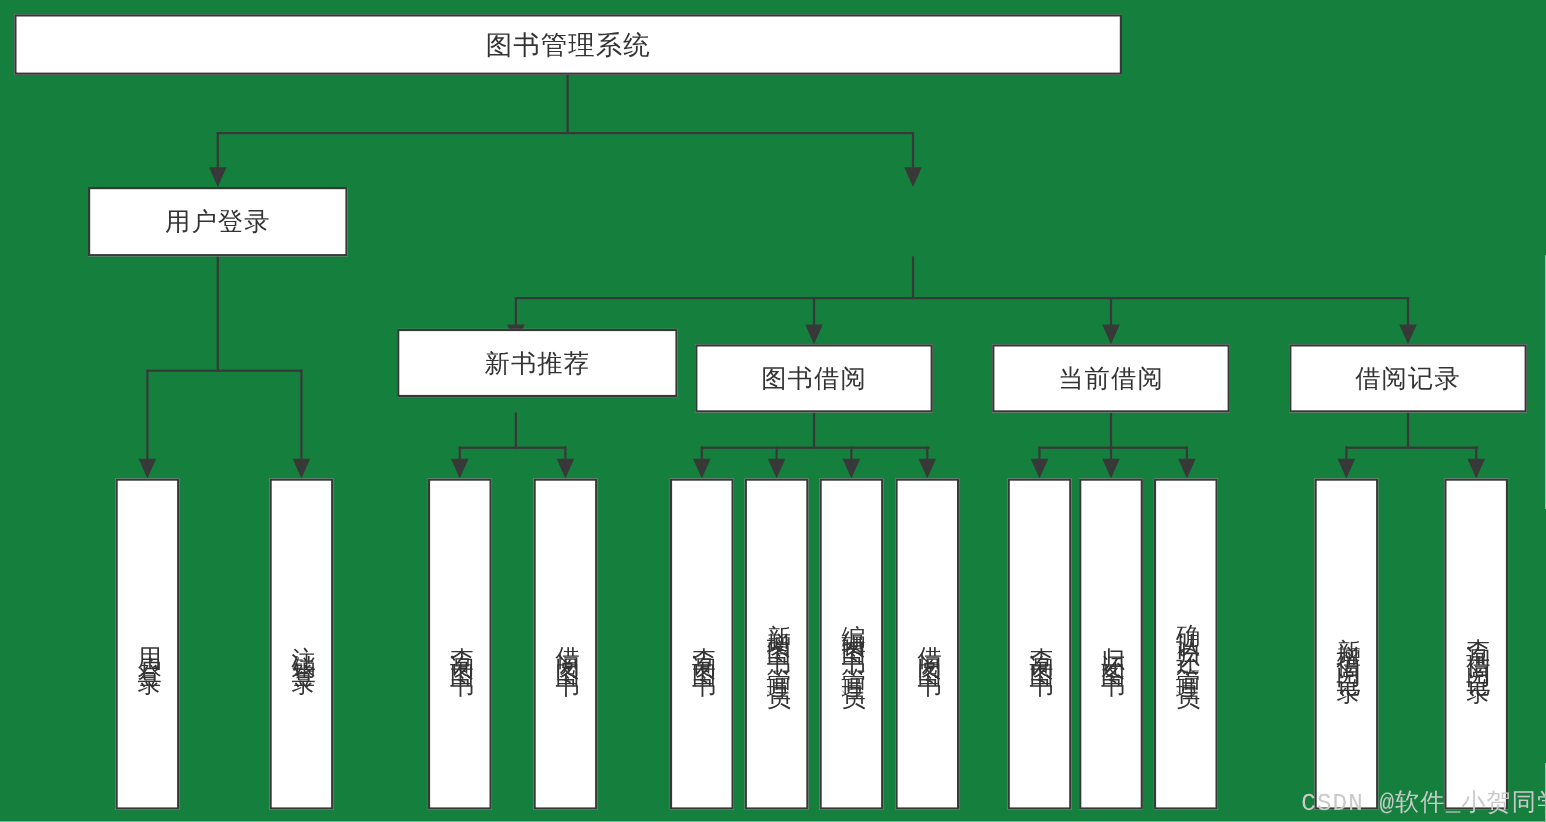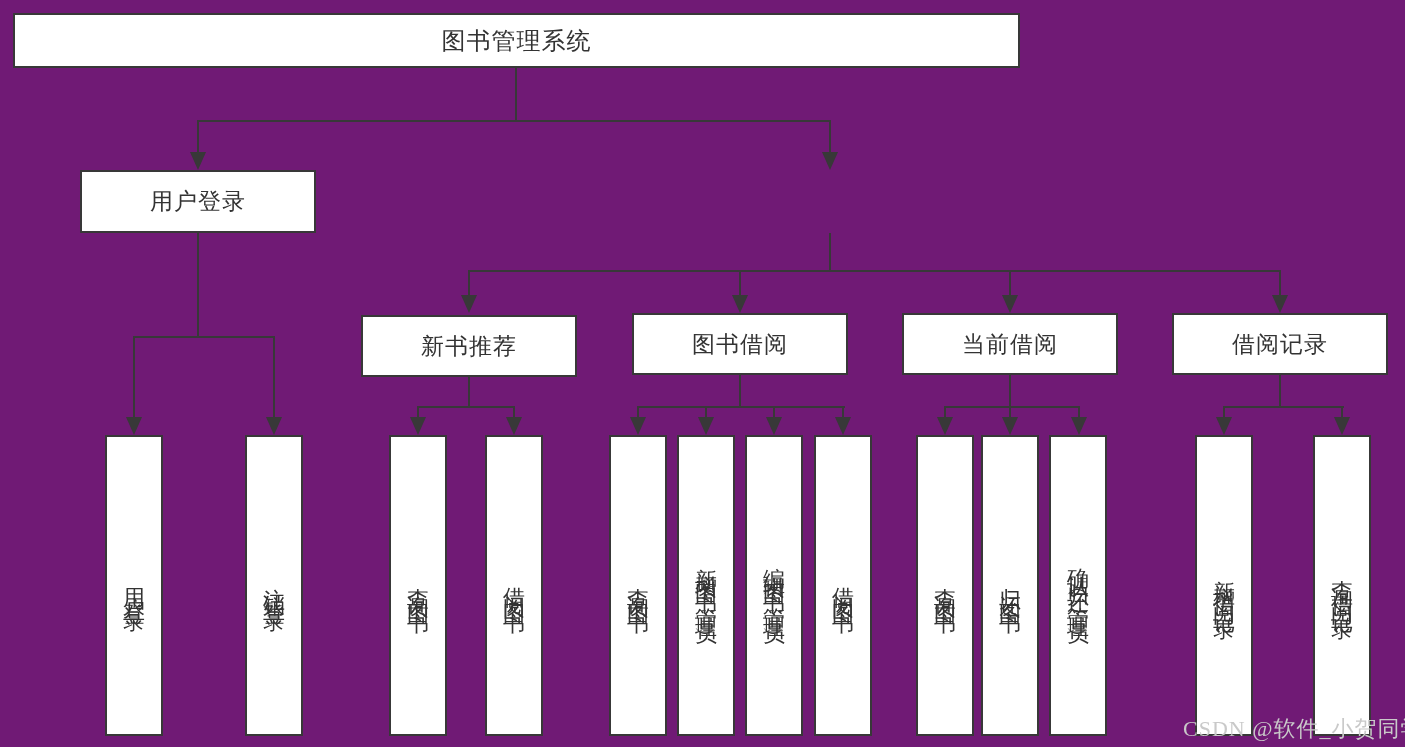--- a/index.html
+++ b/index.html
@@ -4,23 +4,23 @@
 <style>
   html, body {
     margin: 0;
     padding: 0;
     background: #ffffff;
   }
   #canvas {
     position: relative;
     width: 1405px;
     height: 747px;
-    background: #701a75;
+    background: #15803d;
     overflow: hidden;
-    font-family: Liberation Serif, serif;
+    font-family: Liberation Mono, monospace;
     color: #333333;
   }
   .node {
     position: absolute;
     box-sizing: border-box;
     background: #ffffff;
     border: 2px solid #383838;
     display: flex;
     align-items: center;
     justify-content: center;
@@ -75,21 +75,21 @@
 </head>
 <body>
 
 <div id="canvas">
 
   <div class="node hnode root" style="left:13px; top:13px; width:1007px; height:55px;">图书管理系统</div>
 
   <div class="node hnode" style="left:80px; top:170px; width:236px; height:63px;">用户登录</div>
 
 
-  <div class="node hnode" style="left:361px; top:315px; width:216px; height:62px;text-align:right;">新书推荐</div>
+  <div class="node hnode" style="left:361px; top:299px; width:255px; height:62px;text-align:right;">新书推荐</div>
 
   <div class="node hnode" style="left:902px; top:313px; width:216px; height:62px;">当前借阅</div>
 
   <div class="node hnode" style="left:632px; top:313px; width:216px; height:62px;">图书借阅</div>
 
   <div class="node hnode" style="left:1172px; top:313px; width:216px; height:62px;">借阅记录</div>
 
   <div class="node vnode" style="left:105px; top:435px; width:58px; height:301px;">
     <span>用户登录</span>
   </div>

